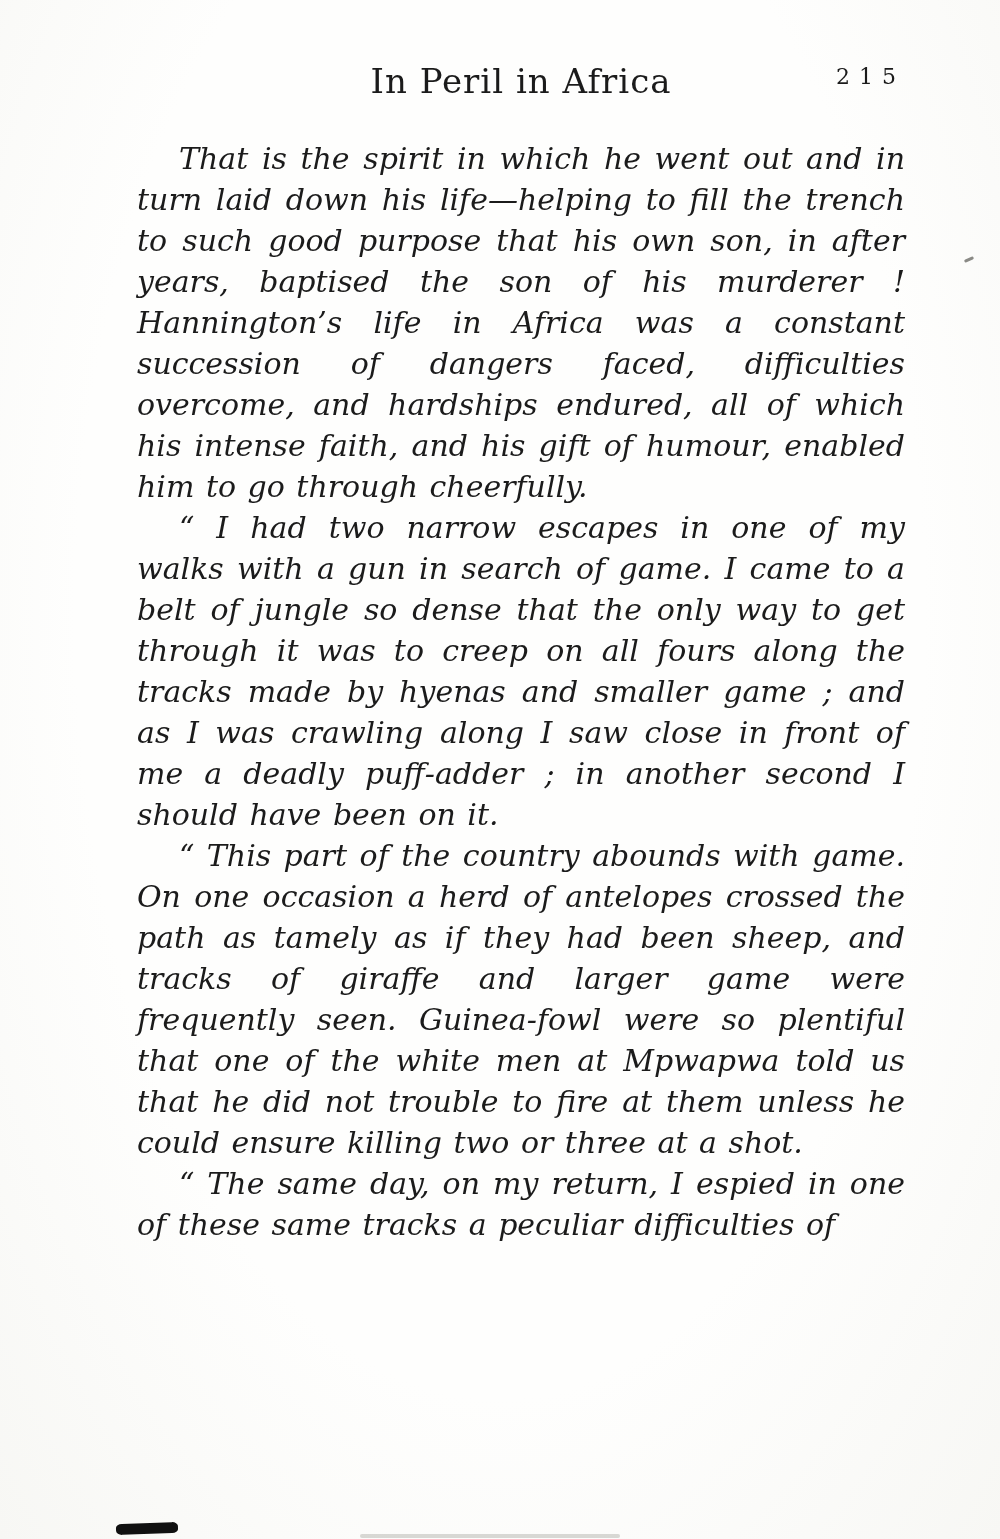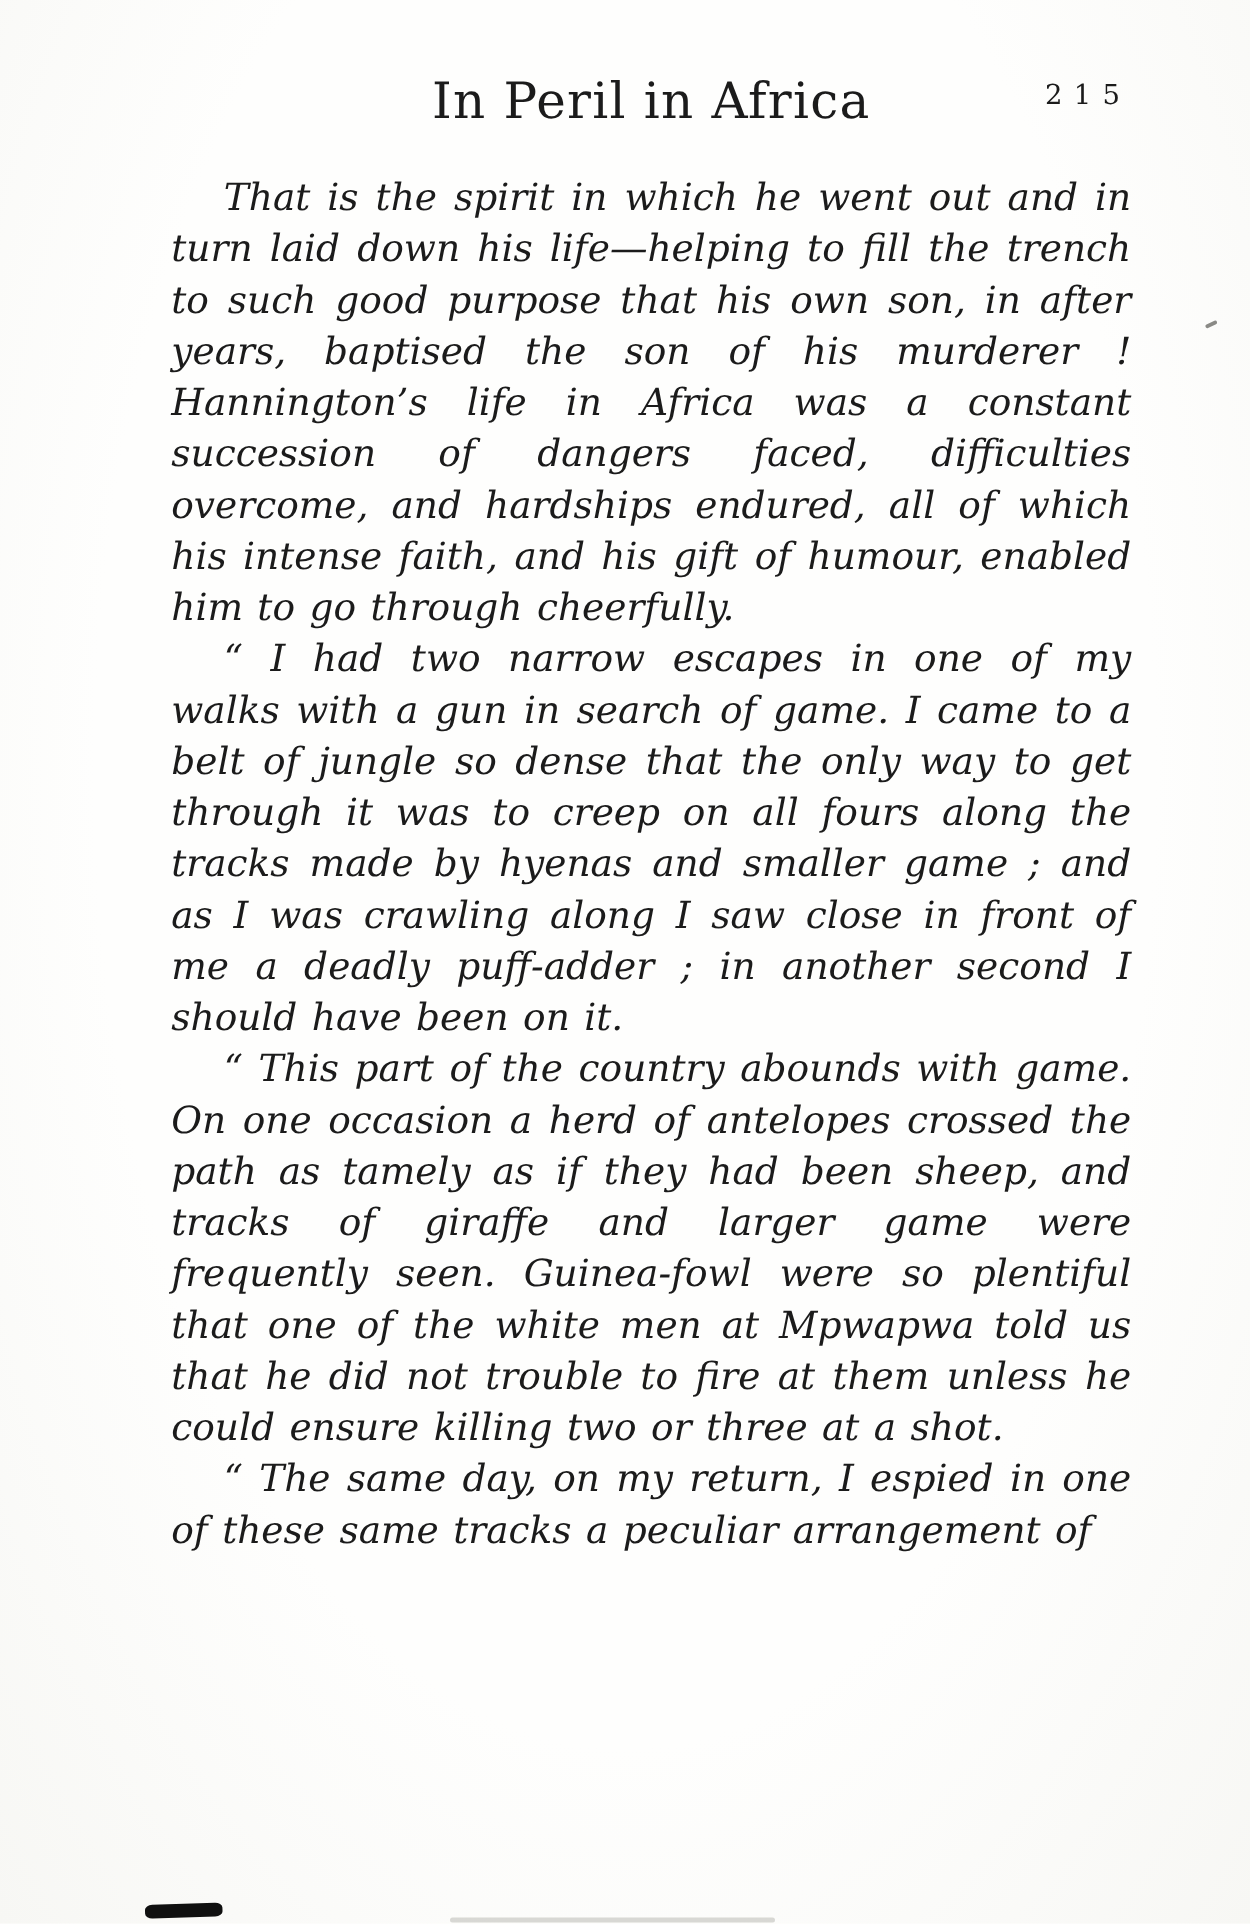--- a/index.html
+++ b/index.html
@@ -20,21 +20,21 @@
     color: #1b1b1b;
     overflow: hidden;
   }
   .page-header {
     position: relative;
     height: 58px;
     margin-bottom: 24px;
   }
   .page-title {
     text-align: center;
-    font-size: 40px;
+    font-size: 34px;
     line-height: 50px;
     letter-spacing: 1px;
     white-space: nowrap;
   }
   .page-number {
     position: absolute;
     right: 0;
     top: 8px;
     font-size: 22px;
     letter-spacing: 9px;
@@ -86,20 +86,20 @@
 
   <div class="page-header">
     <div class="page-title">In Peril in Africa</div>
     <div class="page-number">215</div>
   </div>
 
   <div class="text-block">
     <p>That is the spirit in which he went out and in turn laid down his life—helping to fill the trench to such good purpose that his own son, in after years, baptised the son of his murderer !  Hannington’s life in Africa was a constant succession of dangers faced, difficulties overcome, and hardships endured, all of which his intense faith, and his gift of humour, enabled him to go through cheerfully.</p>
     <p>“ I had two narrow escapes in one of my walks with a gun in search of game.  I came to a belt of jungle so dense that the only way to get through it was to creep on all fours along the tracks made by hyenas and smaller game ; and as I was crawling along I saw close in front of me a deadly puff-adder ; in another second I should have been on it.</p>
     <p>“ This part of the country abounds with game. On one occasion a herd of antelopes crossed the path as tamely as if they had been sheep, and tracks of giraffe and larger game were frequently seen.  Guinea-fowl were so plentiful that one of the white men at Mpwapwa told us that he did not trouble to fire at them unless he could ensure killing two or three at a shot.</p>
-    <p>“ The same day, on my return, I espied in one of these same tracks a peculiar arrangement of</p>
+    <p>“ The same day, on my return, I espied in one of these same tracks a peculiar difficulties of</p>
   </div>
 
   <div class="artifact artifact-bottom-left"></div>
   <div class="artifact artifact-right-edge"></div>
   <div class="artifact artifact-bottom-edge"></div>
 
 </div>
 
 </body></html>

